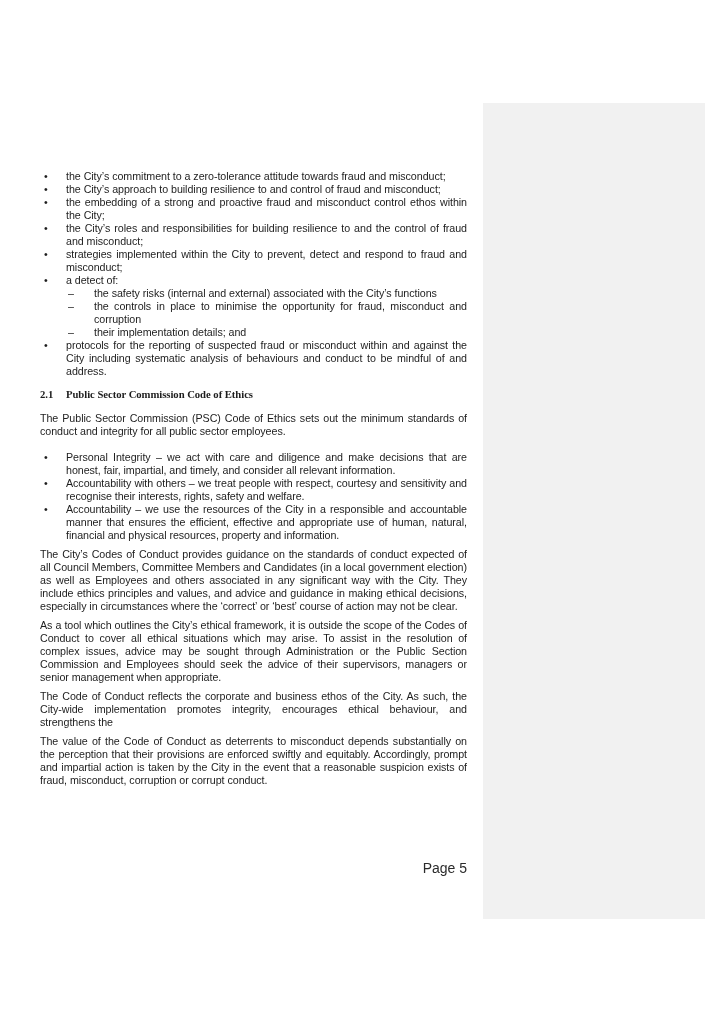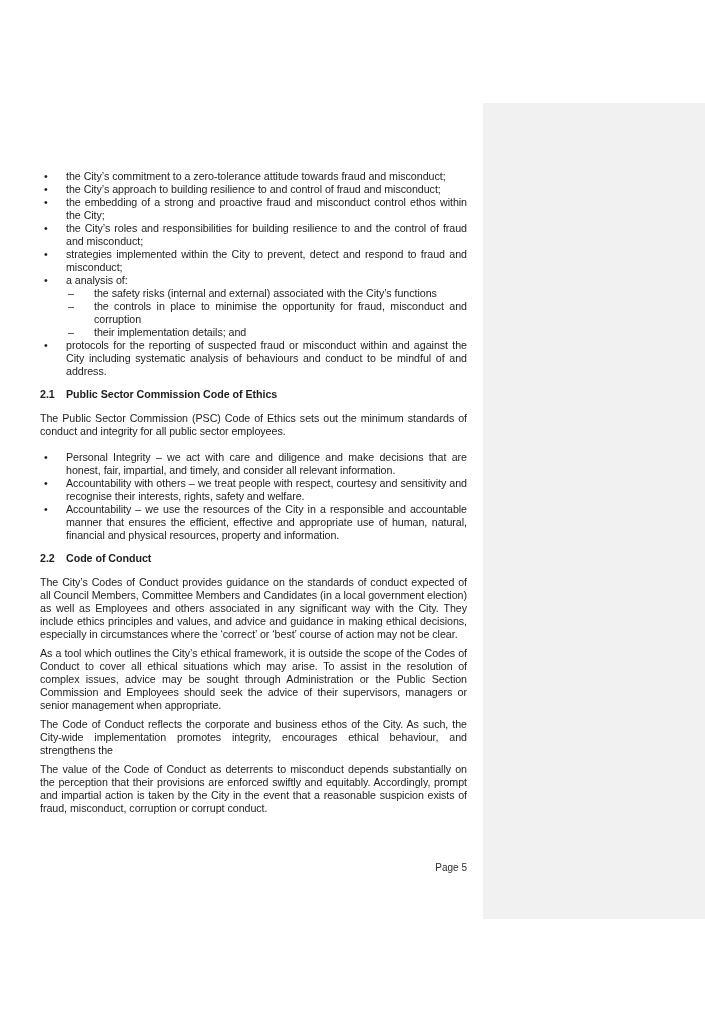--- a/index.html
+++ b/index.html
@@ -35,30 +35,31 @@
   .ul-ethics { margin-top: 13px; }
   .li { position: relative; padding-left: 26px; }
   .li > .marker { position: absolute; left: 4px; top: 0; }
   .li.sub { padding-left: 54px; }
   .li.sub > .marker { left: 28px; }
   .heading {
     font-weight: bold;
     text-align: left;
     margin-top: 10px;
     margin-bottom: 11px;
+    font-family: Liberation Serif, serif;
   }
   .h-num { display: inline-block; width: 26px; }
   .para { margin: 6px 0 0 0; }
   .footer {
     position: absolute;
     left: 40px;
     top: 862px;
     width: 427px;
     text-align: right;
-    font-size: 10px;
+    font-size: 14px;
     line-height: 12px;
     color: #2b2b2b;
   }
 </style>
 </head>
 <body>
 
 <div class="canvas">
 
   <div class="side-panel"></div>
@@ -81,21 +82,21 @@
       <div class="li">
         <span class="marker">•</span>
         <span>the City’s roles and responsibilities for building resilience to and the control of fraud and misconduct;</span>
       </div>
       <div class="li">
         <span class="marker">•</span>
         <span>strategies implemented within the City to prevent, detect and respond to fraud and misconduct;</span>
       </div>
       <div class="li">
         <span class="marker">•</span>
-        <span>a analysis of:</span>
+        <span>a detect of:</span>
       </div>
       <div class="li sub">
         <span class="marker">–</span>
         <span>the safety risks (internal and external) associated with the City’s functions</span>
       </div>
       <div class="li sub">
         <span class="marker">–</span>
         <span>the controls in place to minimise the opportunity for fraud, misconduct and corruption</span>
       </div>
       <div class="li sub">
@@ -122,23 +123,20 @@
       <div class="li">
         <span class="marker">•</span>
         <span>Accountability with others – we treat people with respect, courtesy and sensitivity and recognise their interests, rights, safety and welfare.</span>
       </div>
       <div class="li">
         <span class="marker">•</span>
         <span>Accountability – we use the resources of the City in a responsible and accountable manner that ensures the efficient, effective and appropriate use of human, natural, financial and physical resources, property and information.</span>
       </div>
     </div>
 
-    <div class="heading">
-      <span class="h-num">2.2</span><span>Code of Conduct</span>
-    </div>
 
     <p class="para">The City’s Codes of Conduct provides guidance on the standards of conduct expected of all Council Members, Committee Members and Candidates (in a local government election) as well as Employees and others associated in any significant way with the City.  They include ethics principles and values, and advice and guidance in making ethical decisions, especially in circumstances where the ‘correct’ or ‘best’ course of action may not be clear.</p>
     <p class="para">As a tool which outlines the City’s ethical framework, it is outside the scope of the Codes of Conduct to cover all ethical situations which may arise.  To assist in the resolution of complex issues, advice may be sought through Administration or the Public Section Commission and Employees should seek the advice of their supervisors, managers or senior management when appropriate.</p>
     <p class="para">The Code of Conduct reflects the corporate and business ethos of the City.  As such, the City-wide implementation promotes integrity, encourages ethical behaviour, and strengthens the</p>
     <p class="para">The value of the Code of Conduct as deterrents to misconduct depends substantially on the perception that their provisions are enforced swiftly and equitably.  Accordingly, prompt and impartial action is taken by the City in the event that a reasonable suspicion exists of fraud, misconduct, corruption or corrupt conduct.</p>
 
   </div>
 
   <div class="footer">Page 5</div>
 

